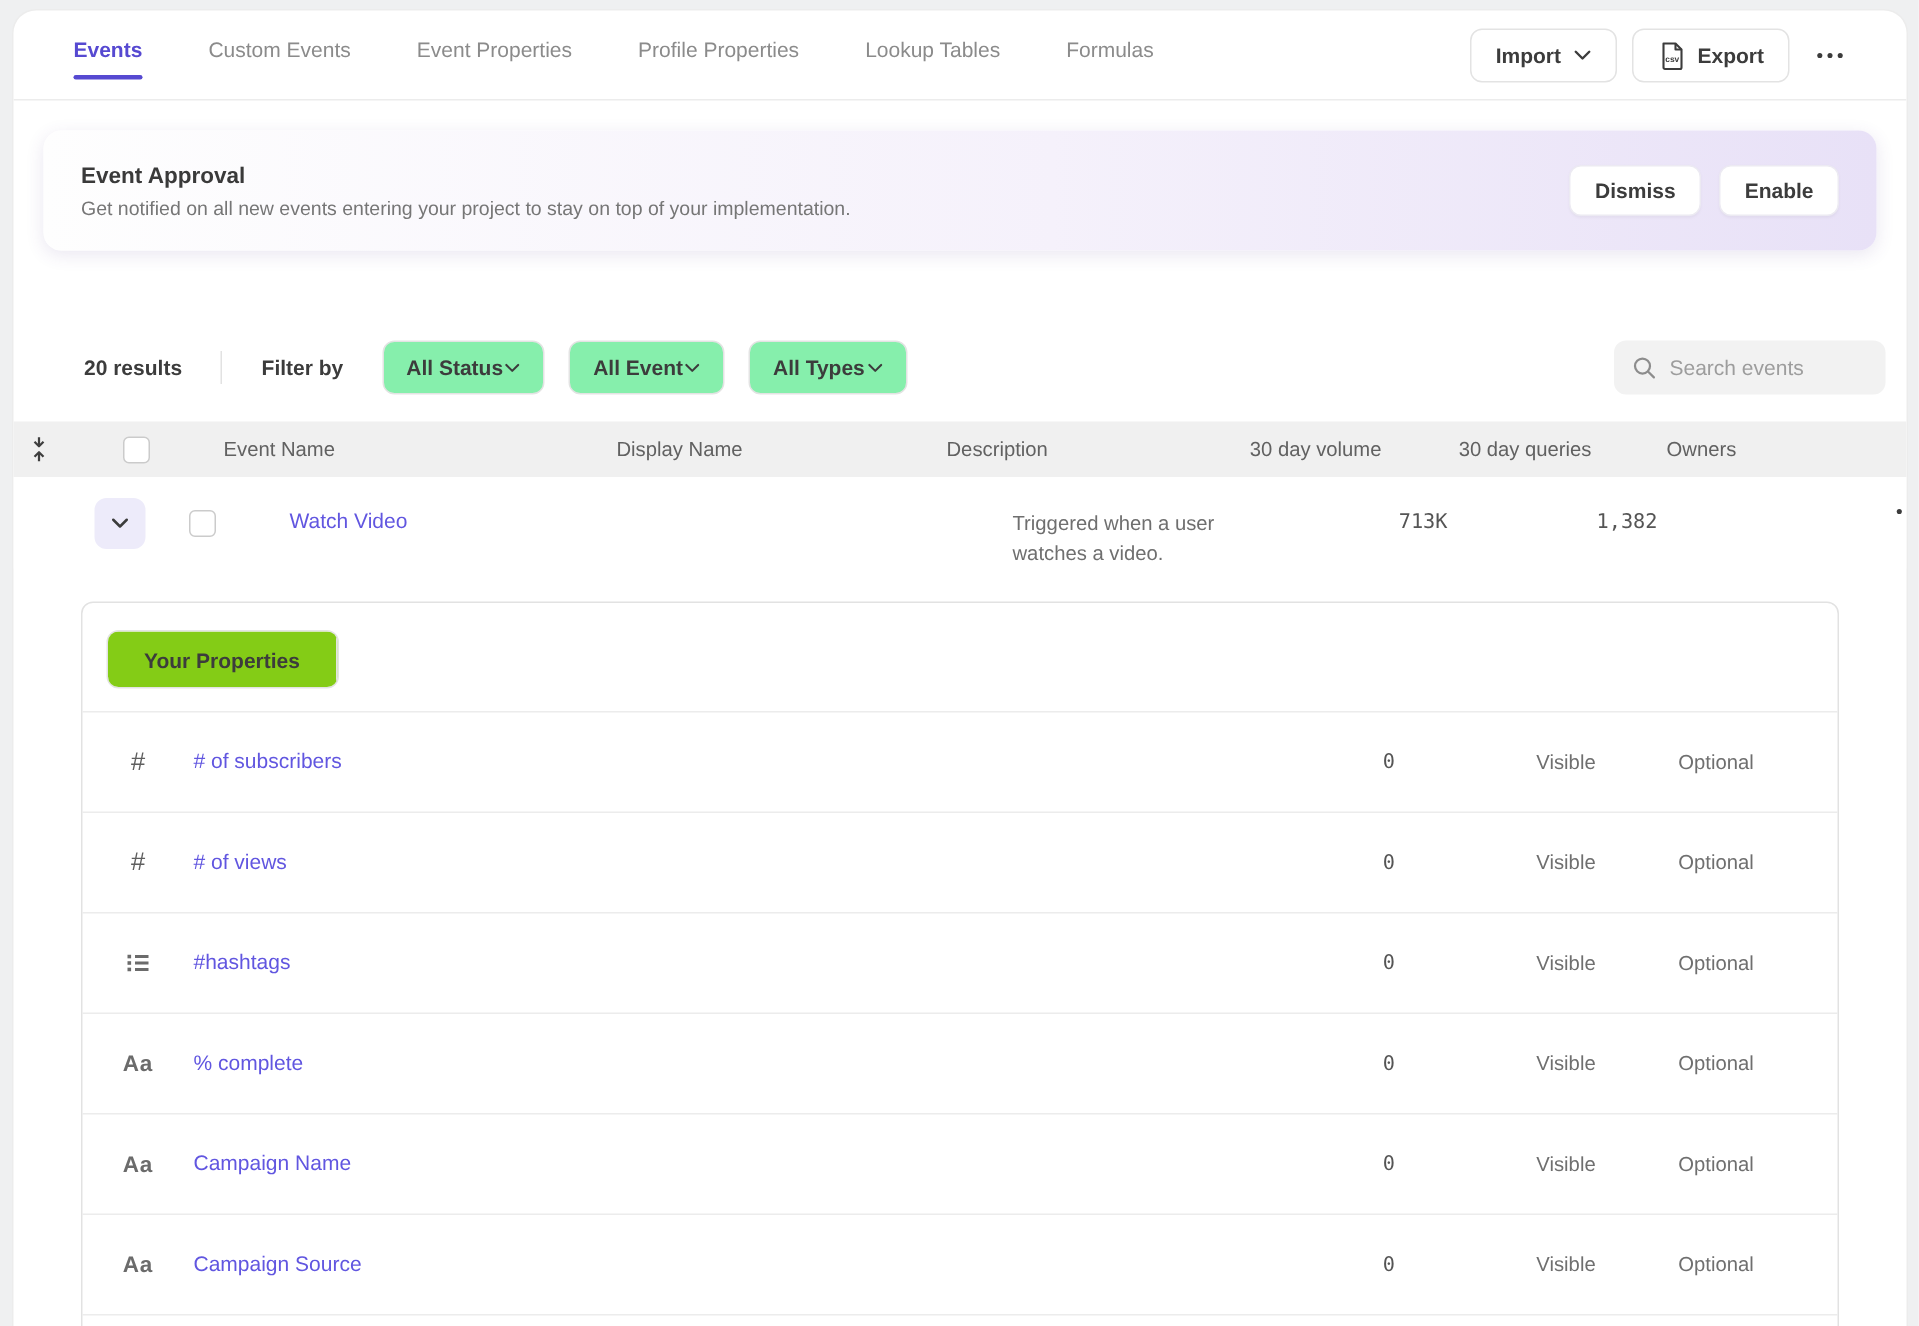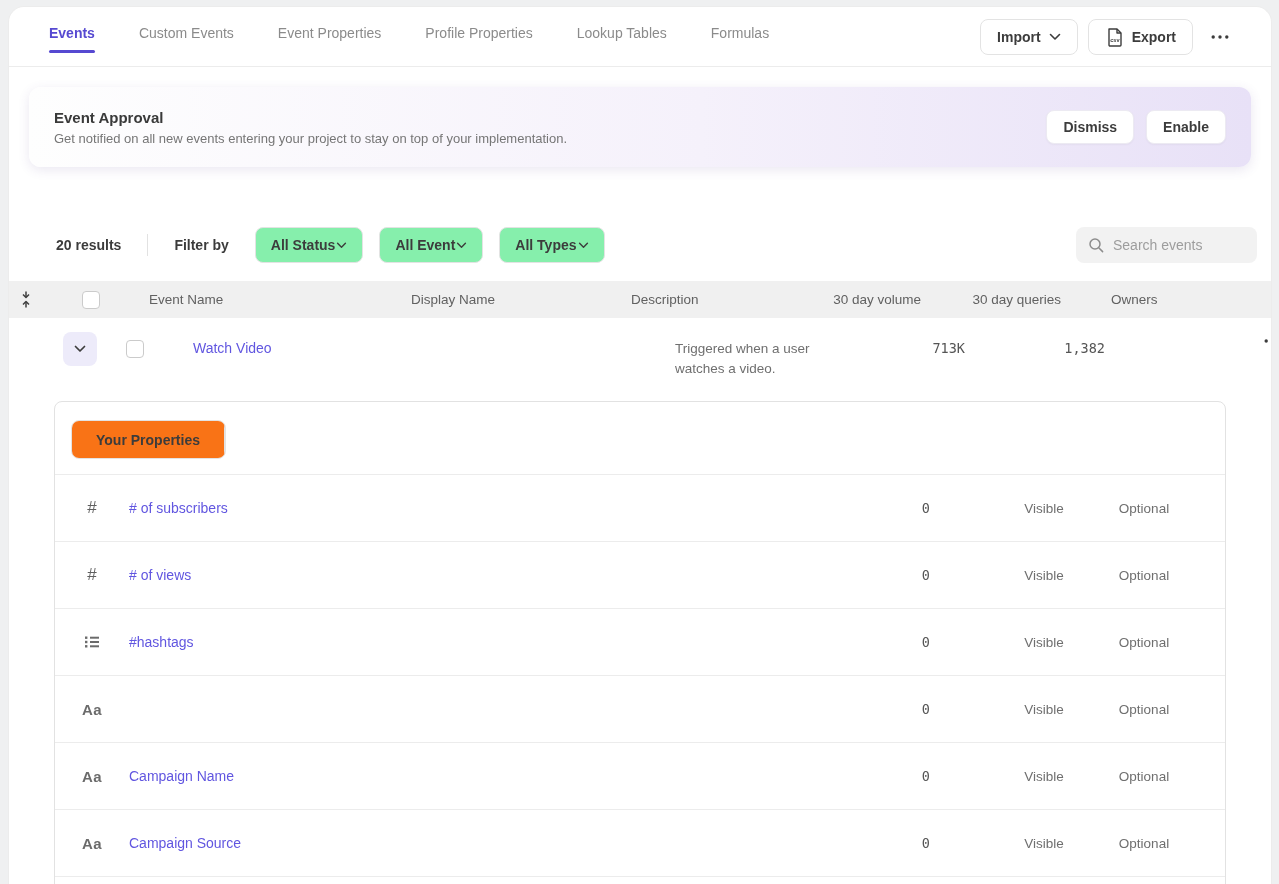--- a/index.html
+++ b/index.html
@@ -76,21 +76,21 @@
   .desc { font-size:13.5px; color:#6f6f6f; line-height:20px; }
   .num { font-family:"DejaVu Sans Mono", monospace; font-size:13.5px; color:#555; }
 
   
   .panel { margin:22px 0 0 45px; width:1172px; height:600px; background:#fff;
     border:1px solid #e2e2e2; border-radius:8px; }
   .seg { margin:18px 0 0 16px; display:inline-flex; border:1px solid #e3e3e3;
     border-radius:8px; overflow:hidden; }
   .seg-item { height:37px; display:flex; align-items:center; padding:0 24px;
     font-size:14px; cursor:pointer; background:#fff; color:#9c9c9c; font-weight:500; }
-  .seg-item.active { background:#f97316; color:#3c3c3c; font-weight:600;
+  .seg-item.active { background:#84cc16; color:#3c3c3c; font-weight:600;
     border-right:1px solid #e3e3e3; }
   .panel-div { height:1px; background:#ececec; margin-top:15px; }
 
   .prow { position:relative; height:67px; display:flex; align-items:center;
     border-bottom:1px solid #ececec; }
   .p-icon { flex:0 0 94px; display:flex; justify-content:center; width:94px; }
   .p-icon { flex-basis:74px; }
   .glyph-num { font-size:17px; color:#5f5f5f; }
   .glyph-text { font-size:15px; font-weight:600; color:#6b6b6b; letter-spacing:.5px; }
   .p-name { flex:1; }
@@ -275,20 +275,21 @@
       <div class="p-name"><a class="link">#hashtags</a></div>
       <span class="p-count num">0</span>
       <span class="p-vis">Visible</span>
       <span class="p-opt">Optional</span>
     </div>
 
     <div class="prow">
       <div class="p-icon">
           <span class="glyph-text">Aa</span>
         </div>
+      <div class="p-name"><a class="link">% complete</a></div>
       <span class="p-count num">0</span>
       <span class="p-vis">Visible</span>
       <span class="p-opt">Optional</span>
     </div>
 
     <div class="prow">
       <div class="p-icon">
           <span class="glyph-text">Aa</span>
         </div>
       <div class="p-name"><a class="link">Campaign Name</a></div>

